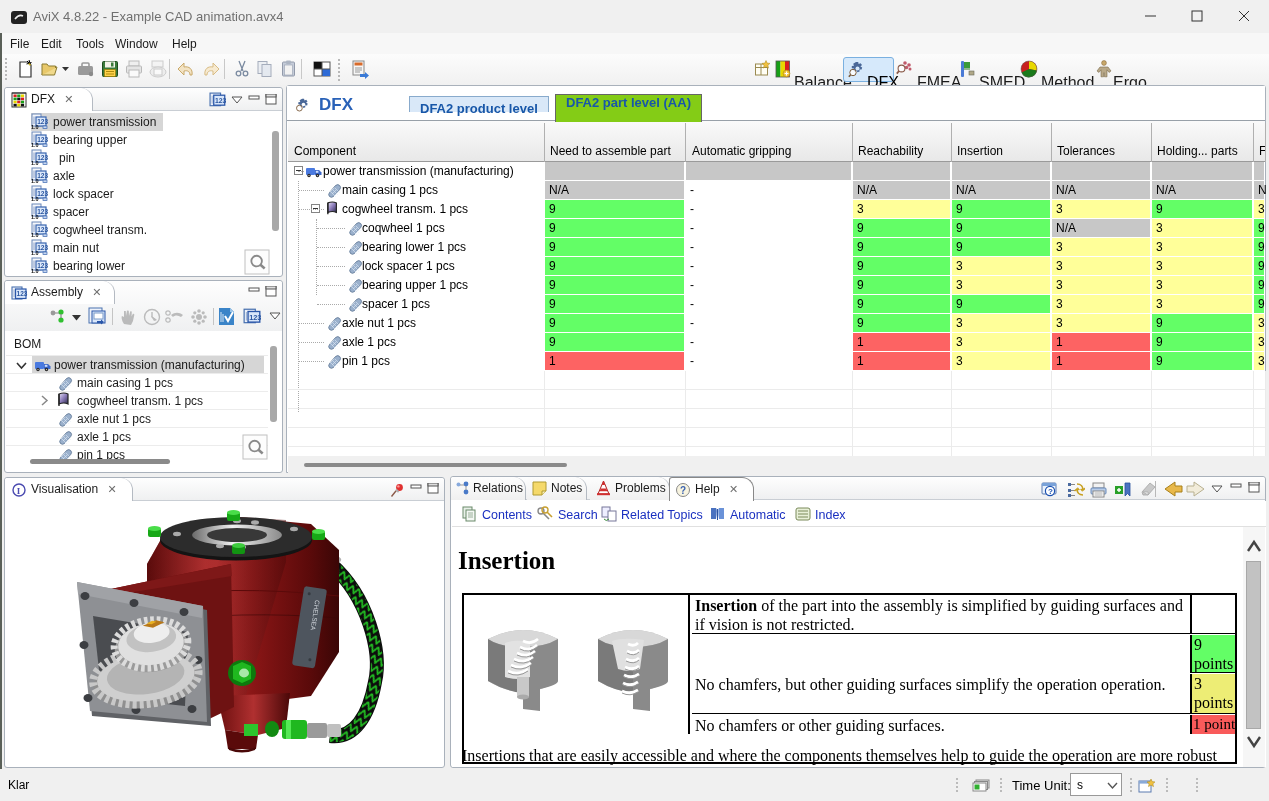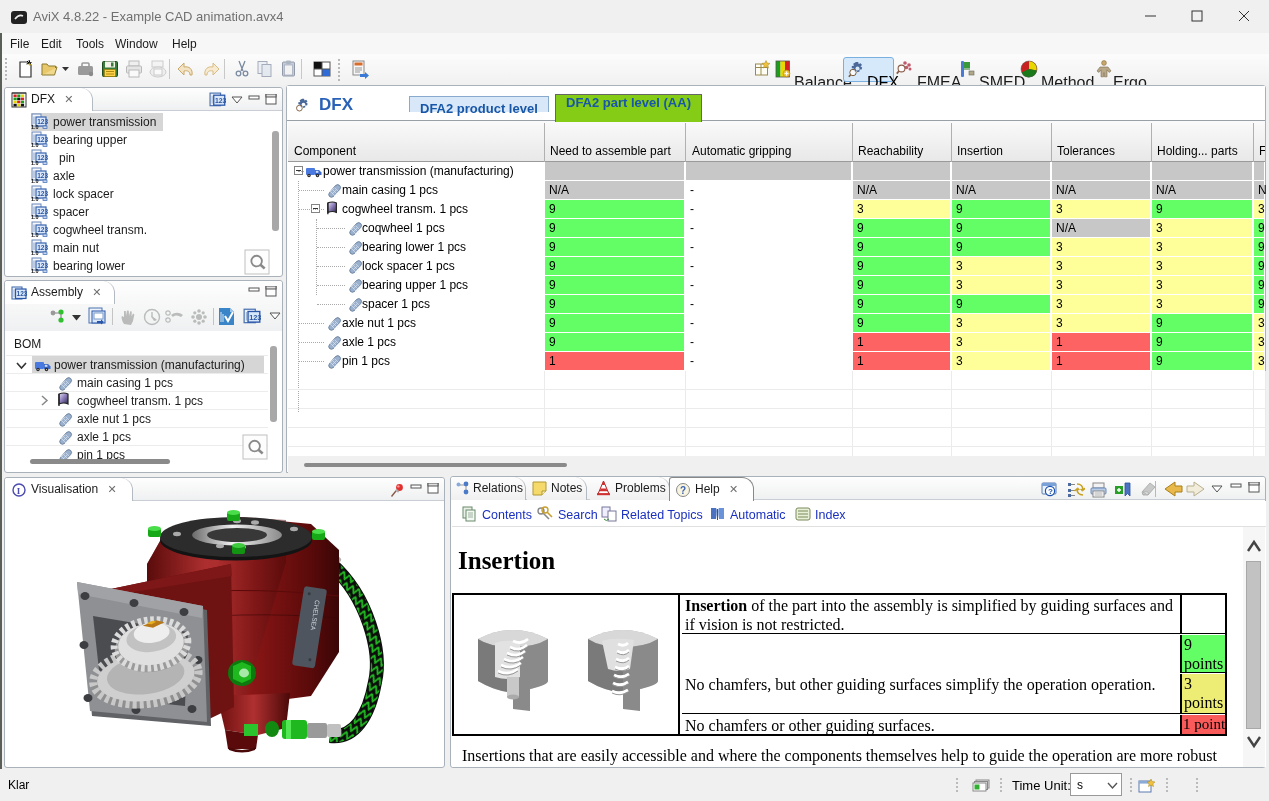--- a/index.html
+++ b/index.html
@@ -967,21 +967,21 @@
           <line x1="3" y1="5" x2="13" y2="5"></line>
           <line x1="3" y1="8" x2="13" y2="8"></line>
           <line x1="3" y1="11" x2="13" y2="11"></line>
         </g>
       </svg>
     <span class="abs" style="left:363px;top:7px;color:#1a30c0;font-size:12.5px">Index</span>
   </div>
   <div id="helpbody">
     <div style="position:absolute;left:6px;top:24px;font-size:25px;font-weight:bold">Insertion</div>
 
-    <div style="position:absolute;left:0;top:66px;width:775px;height:143px;border:2px solid #000">
+    <div style="position:absolute;left:10px;top:66px;width:775px;height:171px;border:2px solid #000">
       <div style="position:absolute;left:0;top:0;width:226px;height:139px;border-right:2px solid #000">
         <svg style="position:absolute;left:6px;top:24px" width="107" height="95" viewBox="0 0 107 95">
           <path d="M18 20 Q53 2 88 20 L88 62 Q53 84 18 62 Z" fill="#b8b8b8"></path>
           <path d="M18 20 Q53 2 88 20 Q75 28 53 28 Q30 28 18 20 Z" fill="#d8d8d8"></path>
           <path d="M18 20 L18 62 Q35 72 53 74 L53 28 Q30 28 18 20 Z" fill="#7a7a7a"></path>
           <path d="M53 28 L53 74 L53 90 L70 92 L70 70 Q88 66 88 62 L88 20 Q75 28 53 28 Z" fill="#8a8a8a"></path>
           <path d="M35 24 Q45 20 60 23 L60 58 Q48 62 35 58 Z" fill="#e2e2e2"></path>
           <path d="M47 58 l12 0 0 20 -12 0 z" fill="#c8c8c8"></path>
             <ellipse cx="53" cy="78" rx="6" ry="2.5" fill="#aaa"></ellipse>
           <g stroke="#fff" stroke-width="2.6" fill="none">

